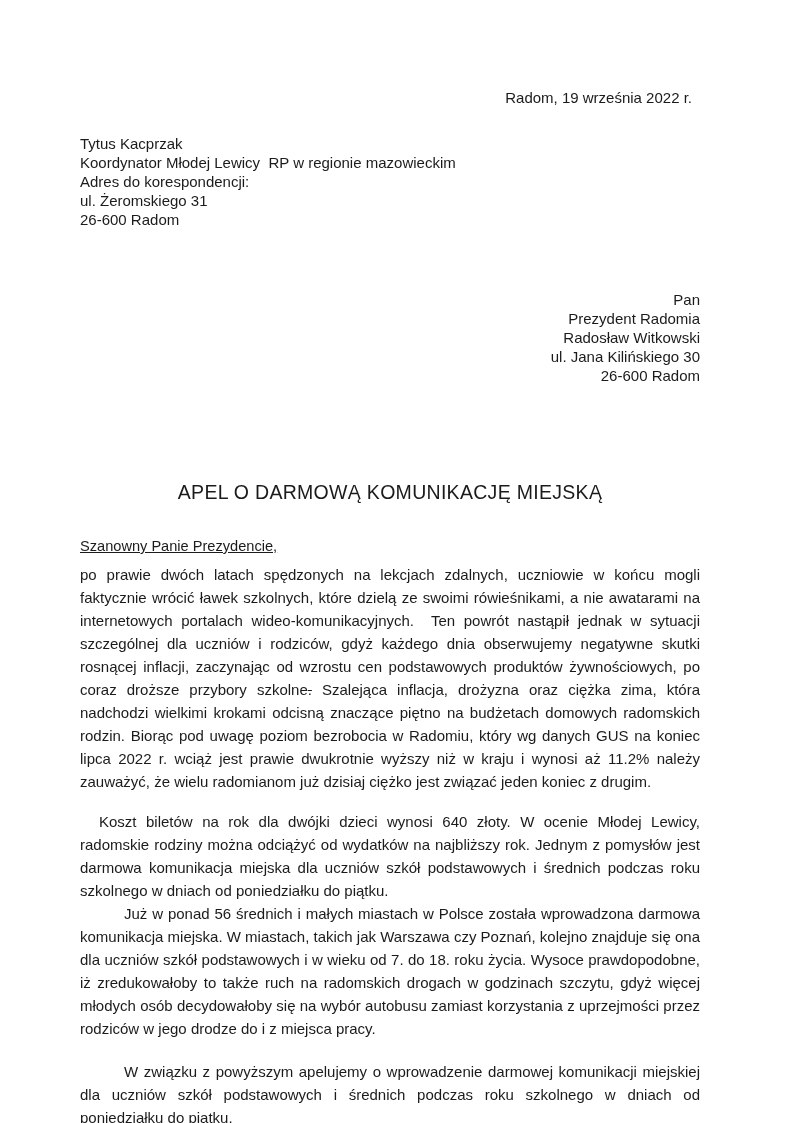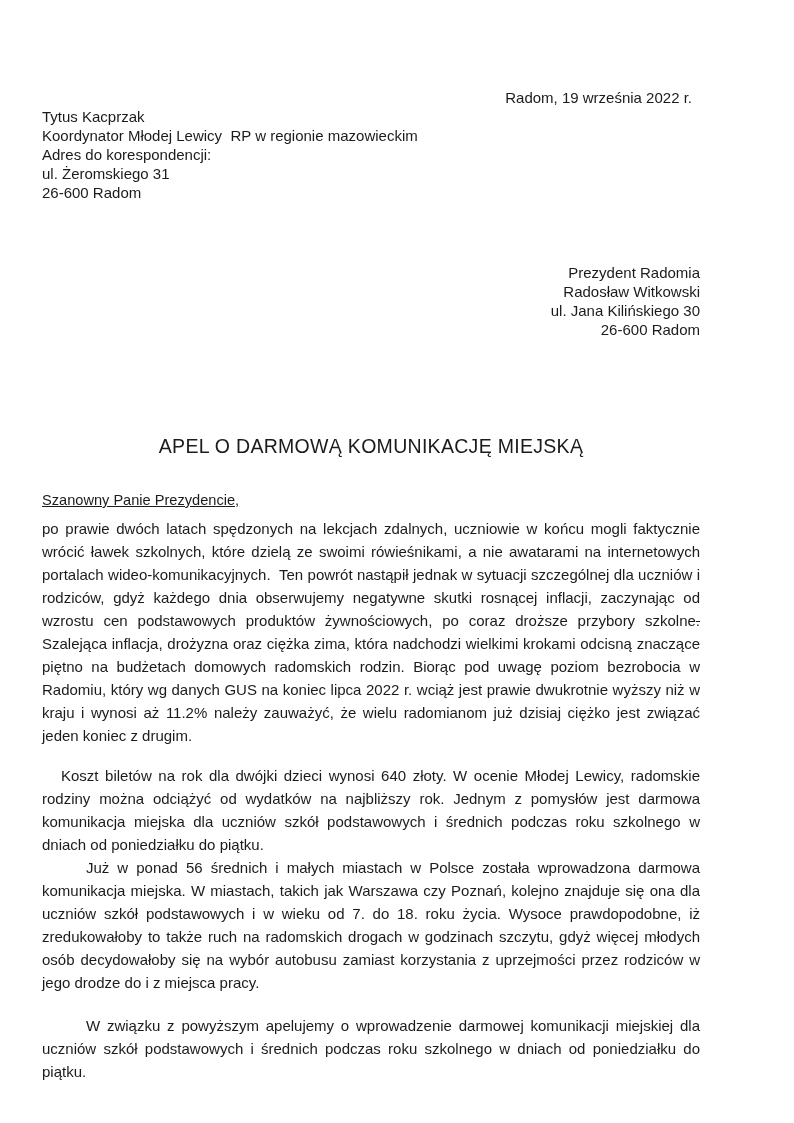--- a/index.html
+++ b/index.html
@@ -10,31 +10,32 @@
   }
   .page {
     position: relative;
     width: 794px;
     height: 1123px;
     margin: 0 auto;
     background: #ffffff;
     color: #1b1b1b;
     font-family: "Liberation Sans", sans-serif;
     box-sizing: border-box;
-    padding: 88px 94px 0 42px;
+    padding: 88px 94px 0 80px;
     overflow: hidden;
   }
   .date-line {
     text-align: right;
     padding-right: 8px;
     font-size: 15px;
     line-height: 19px;
     white-space: pre-wrap;
   }
   .sender-block {
+    margin-top: 27px;
     font-size: 15px;
     line-height: 19px;
   }
   .recipient-block {
     margin-top: 61px;
     text-align: right;
     font-size: 15px;
     line-height: 19px;
   }
   .addr-line {
@@ -80,20 +81,21 @@
 
   <div class="sender-block">
     <div class="addr-line">Tytus Kacprzak</div>
     <div class="addr-line">Koordynator Młodej Lewicy  RP w regionie mazowieckim</div>
     <div class="addr-line">Adres do korespondencji:</div>
     <div class="addr-line">ul. Żeromskiego 31</div>
     <div class="addr-line">26-600 Radom</div>
   </div>
 
   <div class="recipient-block">
+    <div class="addr-line">Pan</div>
     <div class="addr-line">Prezydent Radomia</div>
     <div class="addr-line">Radosław Witkowski</div>
     <div class="addr-line">ul. Jana Kilińskiego 30</div>
     <div class="addr-line">26-600 Radom</div>
   </div>
 
   <div class="letter-title">APEL O DARMOWĄ KOMUNIKACJĘ MIEJSKĄ</div>
 
   <div class="salutation">Szanowny Panie Prezydencie,</div>
 

